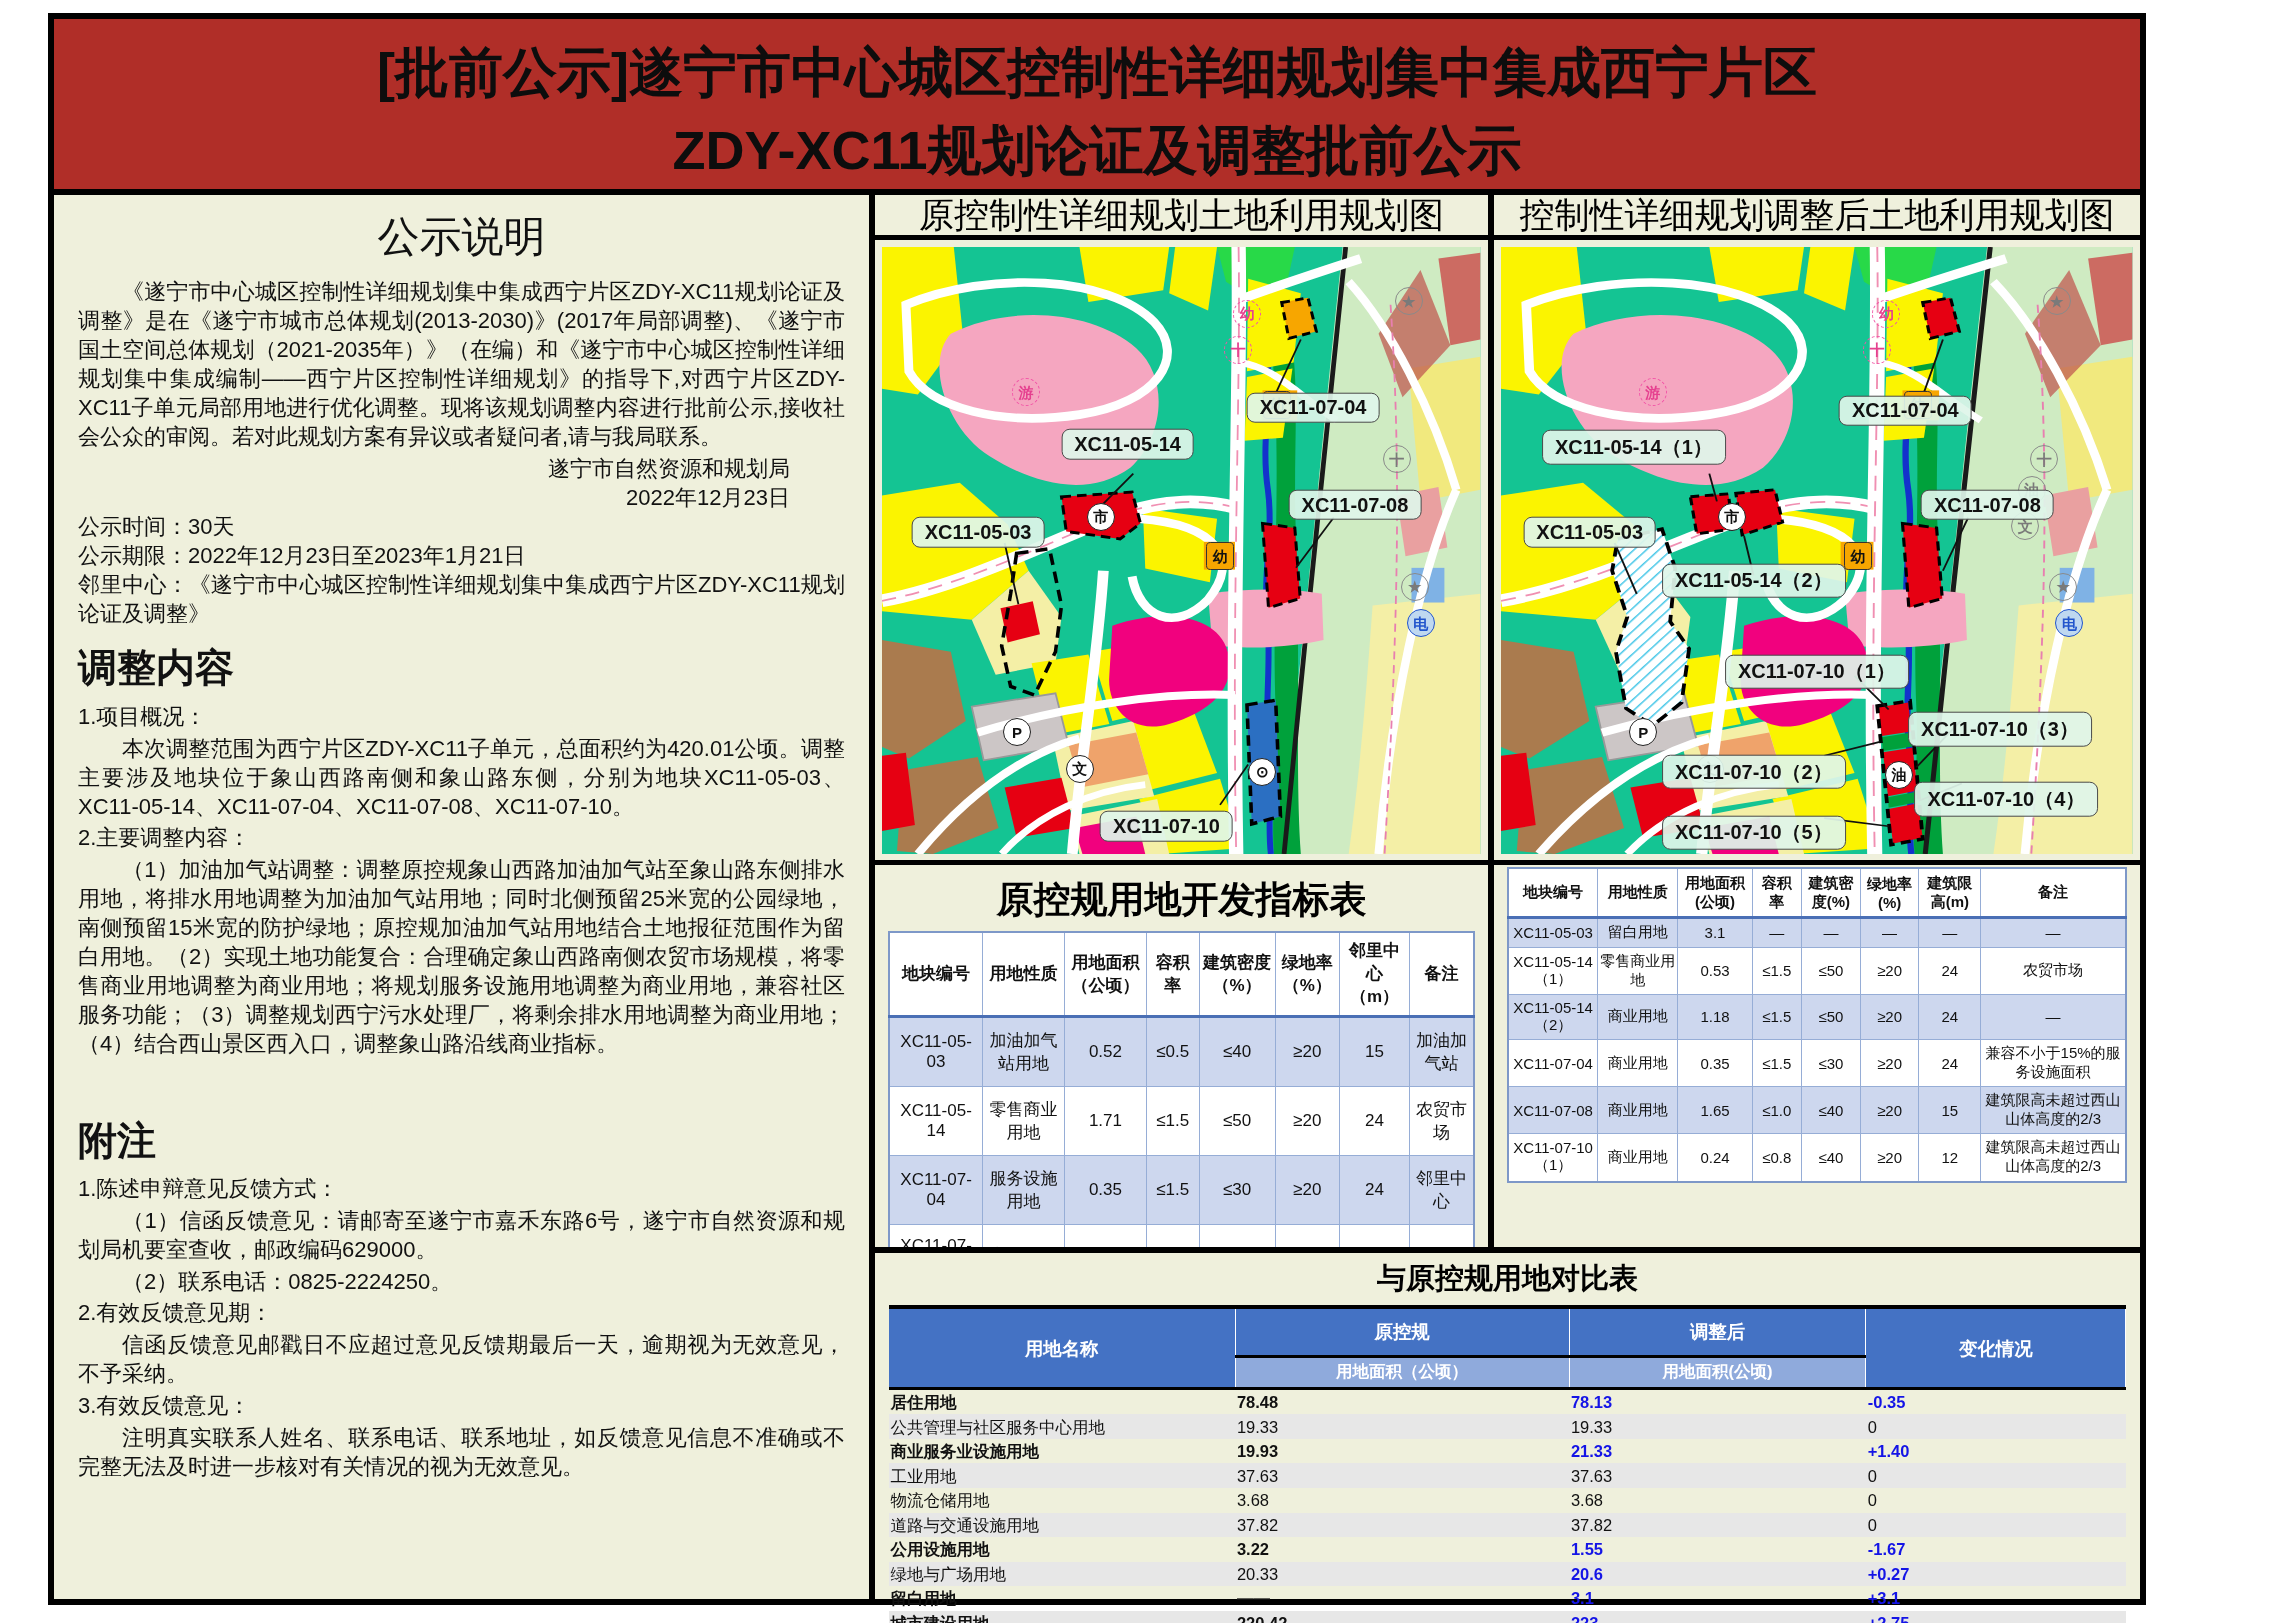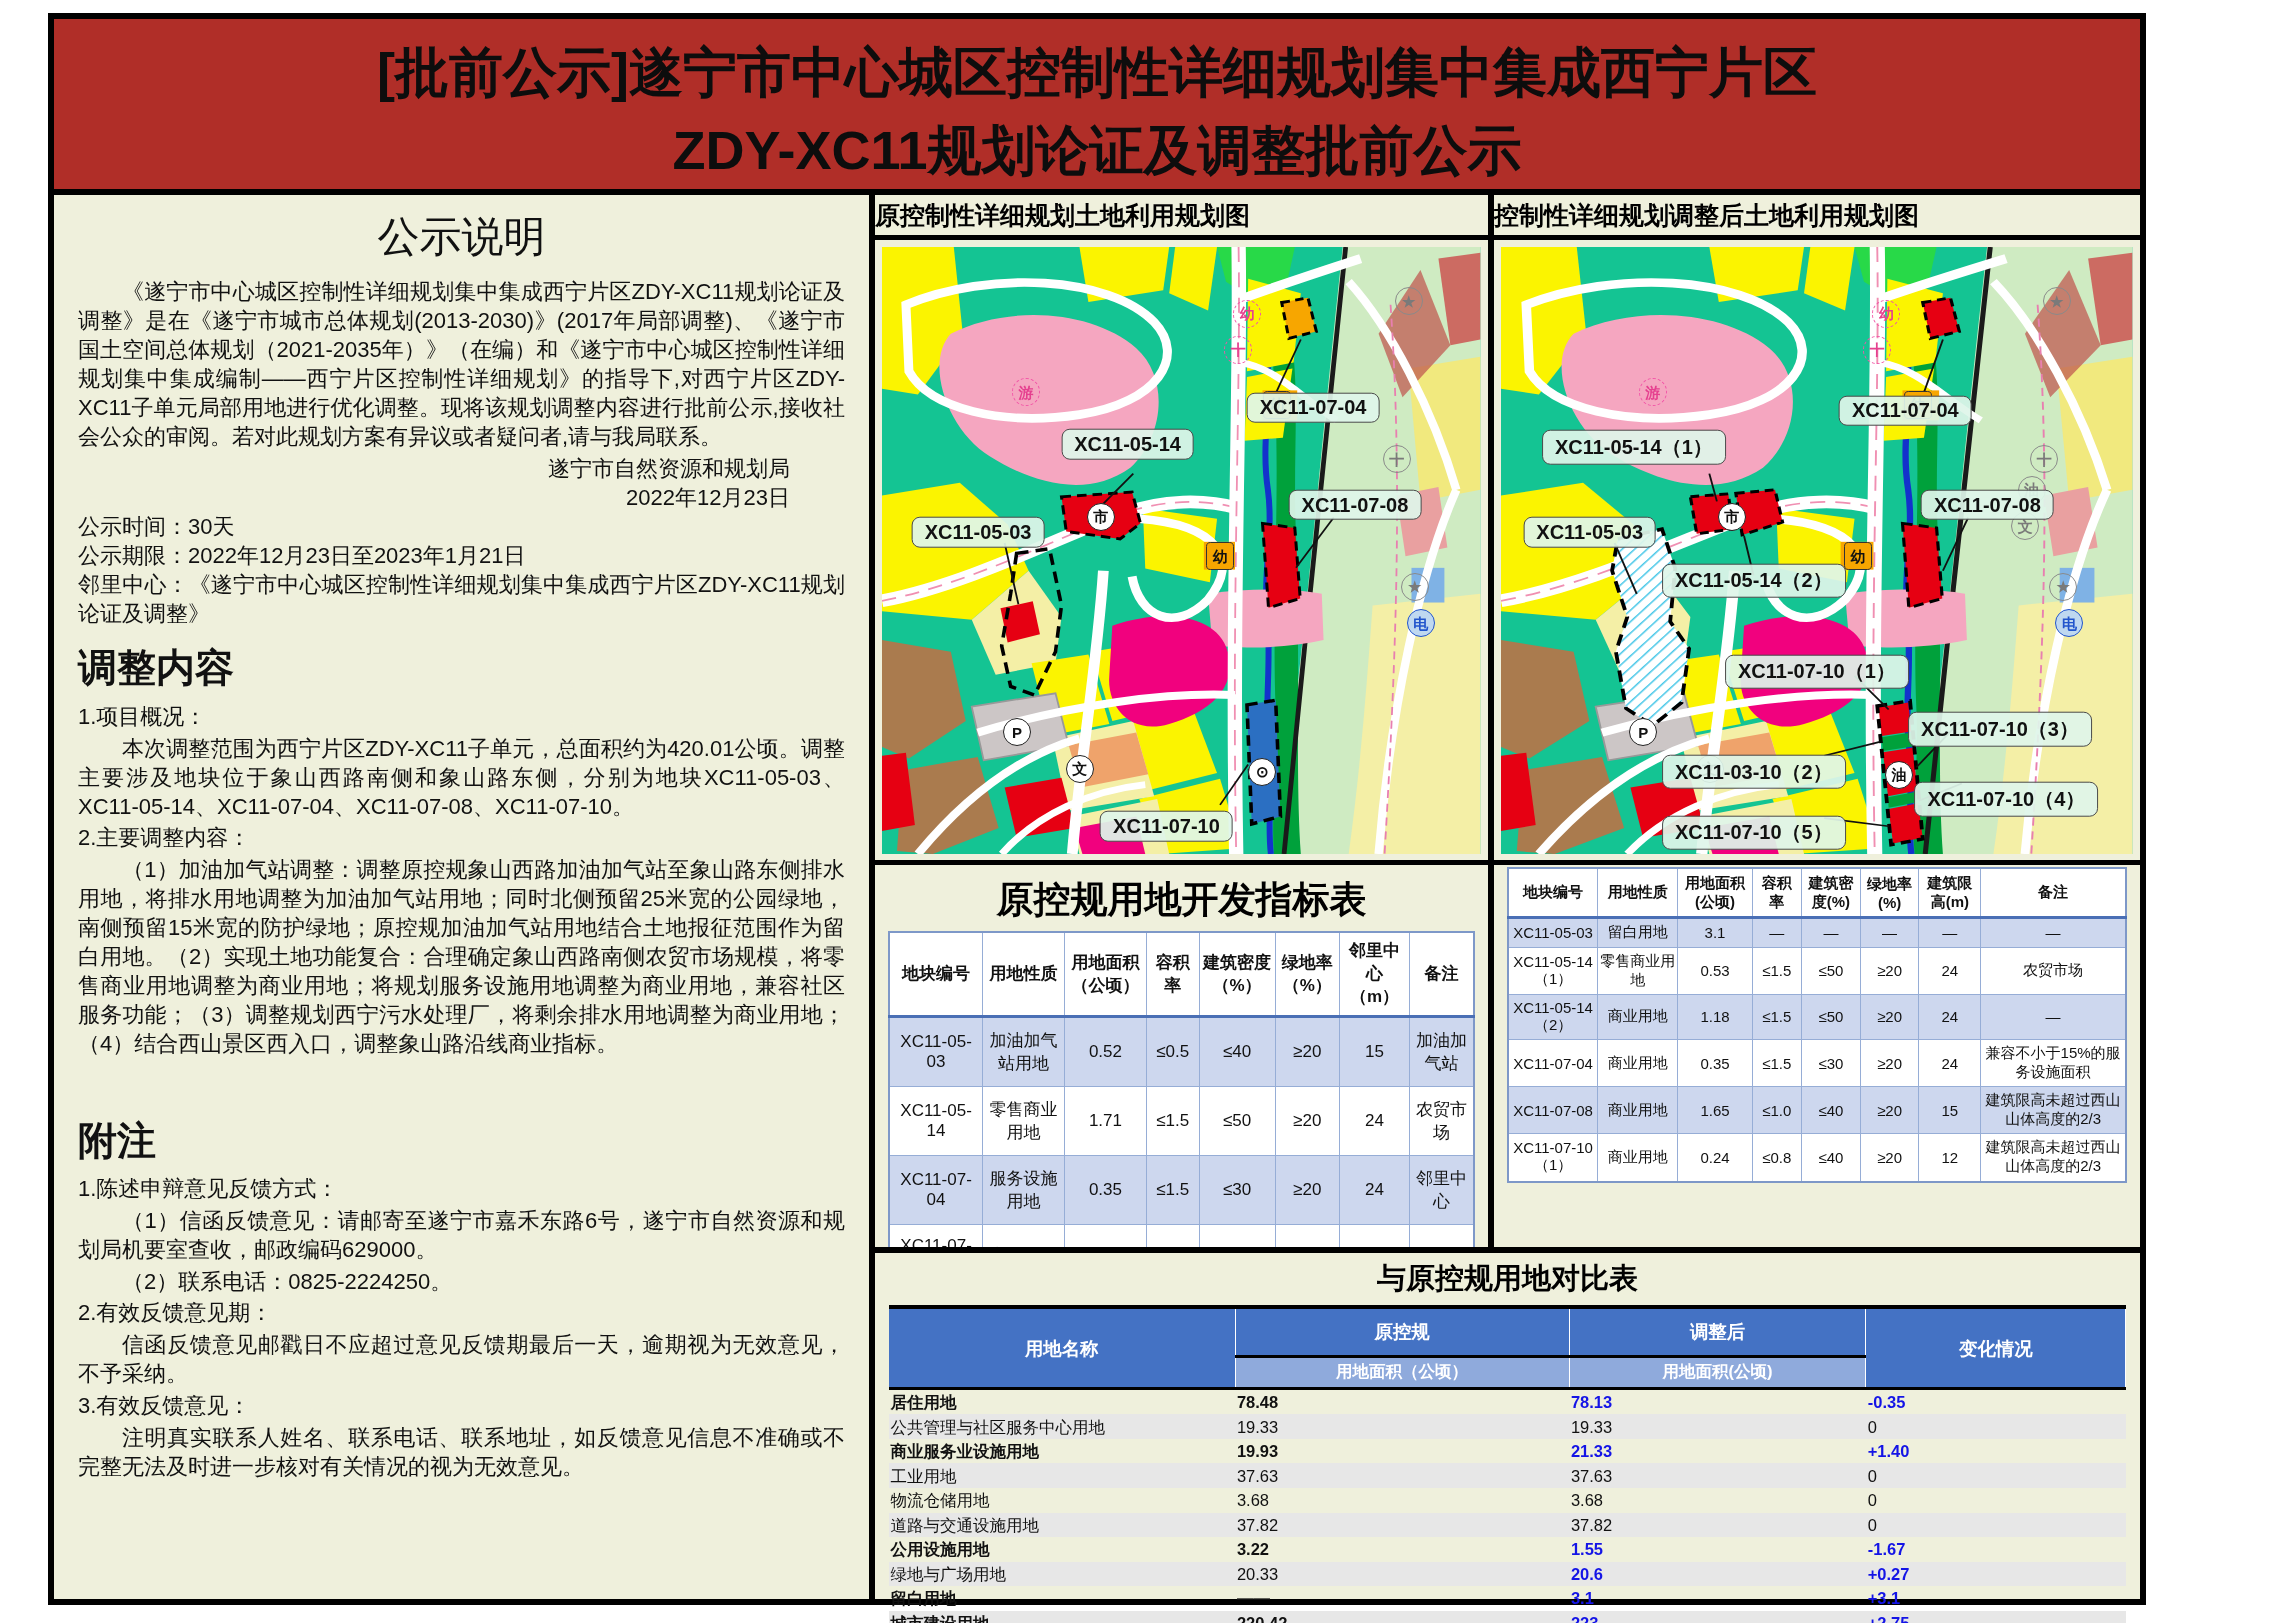--- a/index.html
+++ b/index.html
@@ -19,22 +19,22 @@
   .ind{text-indent:2em;}
   .sig{font-size:22px;line-height:1.32;text-align:right;padding-right:55px;}
   .meta p{margin:0;}
   .sec-title{font-size:39px;font-weight:bold;margin:13px 0 6.4px 0;}
   .notes-gap{margin-top:55px;}
   
   .right-side{flex:1;display:flex;flex-direction:column;min-width:0;}
   .maps-row{flex:0 0 1052px;display:flex;min-height:0;}
   .col-mid{width:619px;flex:0 0 619px;border-right:6.4px solid #000;box-sizing:border-box;display:flex;flex-direction:column;}
   .col-right{flex:1;display:flex;flex-direction:column;min-width:0;}
-  .panel-title{flex:0 0 40px;border-bottom:5.5px solid #000;font-size:25px;font-weight:bold;
-               line-height:40px;white-space:nowrap;}
+  .panel-title{flex:0 0 40px;border-bottom:5.5px solid #000;font-size:35px;font-weight:normal;
+               text-align:center;line-height:40px;white-space:nowrap;}
   .map-wrap{flex:0 0 620px;position:relative;border-bottom:5.5px solid #000;background:#EFF0DC;}
   .map-svg{position:absolute;left:7.3px;top:6.4px;width:calc(100% - 14.7px);height:calc(100% - 13px);}
   .overlay{position:absolute;left:7.3px;top:6.4px;width:calc(100% - 14.7px);height:calc(100% - 13px);pointer-events:none;}
   .callout{position:absolute;transform:translate(-50%,-50%);background:rgba(223,245,234,0.93);
            border:1.8px solid #4a4a4a;border-radius:8.3px;padding:2.8px 12px;font-size:20px;font-weight:bold;
            white-space:nowrap;color:#111;}
   .micon{position:absolute;transform:translate(-50%,-50%);width:26px;height:26px;border-radius:50%;
          display:flex;align-items:center;justify-content:center;font-size:15px;font-weight:bold;line-height:1;}
   .i-pink{border:1.8px dashed #F257A8;color:#E5408F;}
   .i-dark{border:1.8px solid #222;color:#111;background:#fff;}
@@ -378,21 +378,21 @@
                   <div class="micon i-blue" style="left: 90%; top: 62%;">电</div>
               </div>
               <div class="overlay">
                 <div class="callout" style="left: 21%; top: 33%;">XC11-05-14（1）</div>
                   <div class="callout" style="left: 64%; top: 27%;">XC11-07-04</div>
                   <div class="callout" style="left: 77%; top: 42.5%;">XC11-07-08</div>
                   <div class="callout" style="left: 14%; top: 47%;">XC11-05-03</div>
                   <div class="callout" style="left: 40%; top: 55%;">XC11-05-14（2）</div>
                   <div class="callout" style="left: 50%; top: 70%;">XC11-07-10（1）</div>
                   <div class="callout" style="left: 79%; top: 79.5%;">XC11-07-10（3）</div>
-                  <div class="callout" style="left: 40%; top: 86.5%;">XC11-03-10（2）</div>
+                  <div class="callout" style="left: 40%; top: 86.5%;">XC11-07-10（2）</div>
                   <div class="callout" style="left: 80%; top: 91%;">XC11-07-10（4）</div>
                   <div class="callout" style="left: 40%; top: 96.5%;">XC11-07-10（5）</div>
               </div>
             </div>
             <div class="tbl-area">
               <table class="itable itable2">
                 <colgroup>
                     <col style="width:14.5%">
                     <col style="width:13%">
                     <col style="width:12%">

